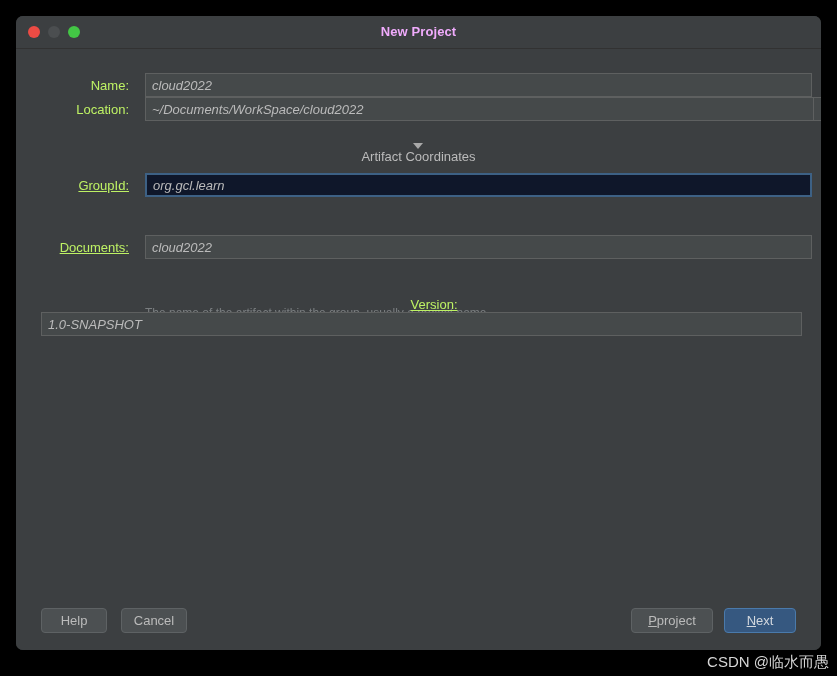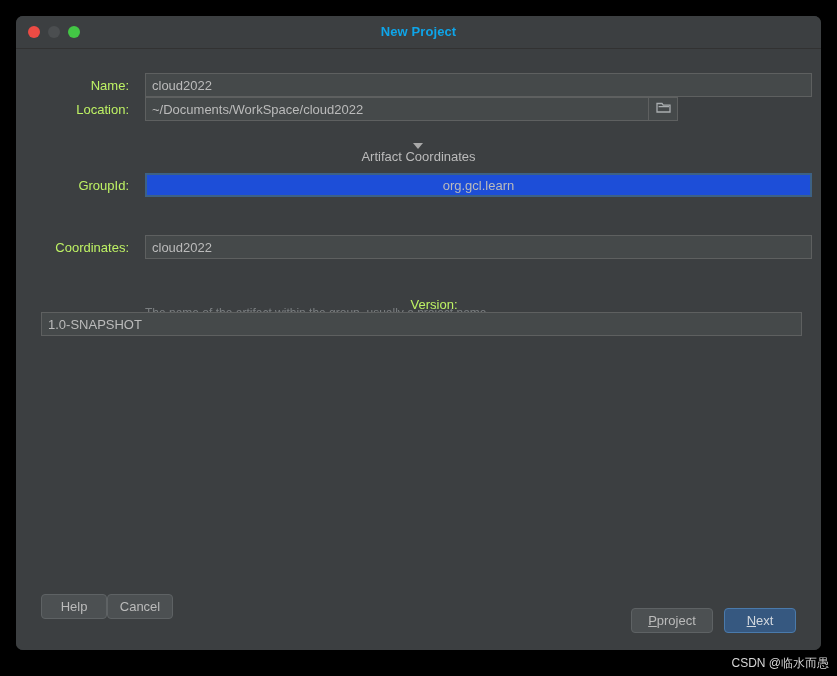--- a/index.html
+++ b/index.html
@@ -56,21 +56,21 @@
   .light.zoom  { background: #43c645; }
 
   .title {
     position: absolute;
     left: 0;
     right: 0;
     top: 8px;
     text-align: center;
     font-size: 13px;
     font-weight: bold;
-    color: #0ea5e9;
+    color: #f0abfc;
     letter-spacing: .1px;
   }
 
   
   .content {
     position: relative;
     height: 602px;
     background: #3c3f41;
   }
 
@@ -91,46 +91,46 @@
     box-sizing: border-box;
     height: 24px;
     background: #45494a;
     border: 1px solid #5e6060;
     color: #bbbbbb;
     font-size: 13px;
     font-family: "Liberation Sans", sans-serif;
     padding: 0 6px;
     line-height: 22px;
     outline: none;
+    font-style: italic;
   }
   .field.focused {
     border: 2px solid #3d6185;
-    background: #1d4ed8;
-    text-align: center;
+    background: #0f172a;
   }
 
   
   #row-name     { left: 25px;  top: 24px;  }
   #row-location { left: 25px;  top: 48px;  }
   #row-groupid  { left: 25px;  top: 124px; }
   #row-artifact { left: 25px;  top: 186px; }
   #row-version  { left: 25px;  top: 248px; flex-direction: column; }
 
   #row-name .lbl, #row-location .lbl { width: 88px; }
-  #row-groupid .lbl, #row-artifact .lbl, #row-version .lbl { width: 88px; }
+  #row-groupid .lbl, #row-artifact .lbl, #row-version .lbl { width: 88px; text-decoration: underline; }
 
   .lblwrap {
     width: 88px;
     text-align: right;
     padding-right: 16px;
     box-sizing: content-box;
   }
 
   #name-input      { width: 667px; }
-  #location-input  { width: 504px; }
+  #location-input  { width: 669px; }
   #groupid-input   { width: 667px; }
   #artifactid-input{ width: 667px; }
   #version-input   { width: 761px; }
 
   
   .browse-btn {
     margin-left: 0;
     width: 29px;
     height: 24px;
     box-sizing: border-box;
@@ -203,43 +203,43 @@
   .btn.primary {
     background: #365880;
     border: 1px solid #4a7aab;
     color: #d3d8de;
   }
   .btn .mn { text-decoration: underline; }
 
   #footer-left {
     position: absolute;
     left: 25px;
-    bottom: 32px;
-    display: flex;
-    gap: 0;
+    bottom: 18px;
+    display: flex;
+    gap: 14px;
     justify-content: center;
   }
   #footer-right {
     position: absolute;
     right: 25px;
     bottom: 18px;
     display: flex;
     gap: 11px;
   }
   #btn-help   { width: 66px; padding: 0; }
   #btn-cancel { width: 57px; padding: 0; }
   #btn-previous { width: 82px; padding: 0; }
   #btn-next     { width: 72px; padding: 0; }
 
   
   .watermark {
     position: absolute;
     right: 8px;
     bottom: 4px;
-    font-size: 12px;
+    font-size: 15px;
     color: #d6d6d6;
     font-family: "Liberation Sans", sans-serif;
     white-space: nowrap;
     text-align: center;
   }
 </style>
 </head>
 <body>
 
 <div id="root">
@@ -281,21 +281,21 @@
         <div class="sep"></div>
       </div>
 
       <div class="row" id="row-groupid">
         <div class="lbl lblwrap">GroupId:</div>
         <input class="field focused" id="groupid-input" type="text" value="org.gcl.learn" style="">
       </div>
       <div class="hint" id="hint-groupid">The name of the artifact group, usually a company domain</div>
 
       <div class="row" id="row-artifact">
-        <div class="lbl lblwrap">Coordinates:</div>
+        <div class="lbl lblwrap">Documents:</div>
         <input class="field" id="artifactid-input" type="text" value="cloud2022" style="">
       </div>
       <div class="hint" id="hint-artifact">The name of the artifact within the group, usually a project name</div>
 
       <div class="row" id="row-version">
         <div class="lbl lblwrap">Version:</div>
         <input class="field" id="version-input" type="text" value="1.0-SNAPSHOT" style="">
       </div>
 
       <div id="footer-left">

